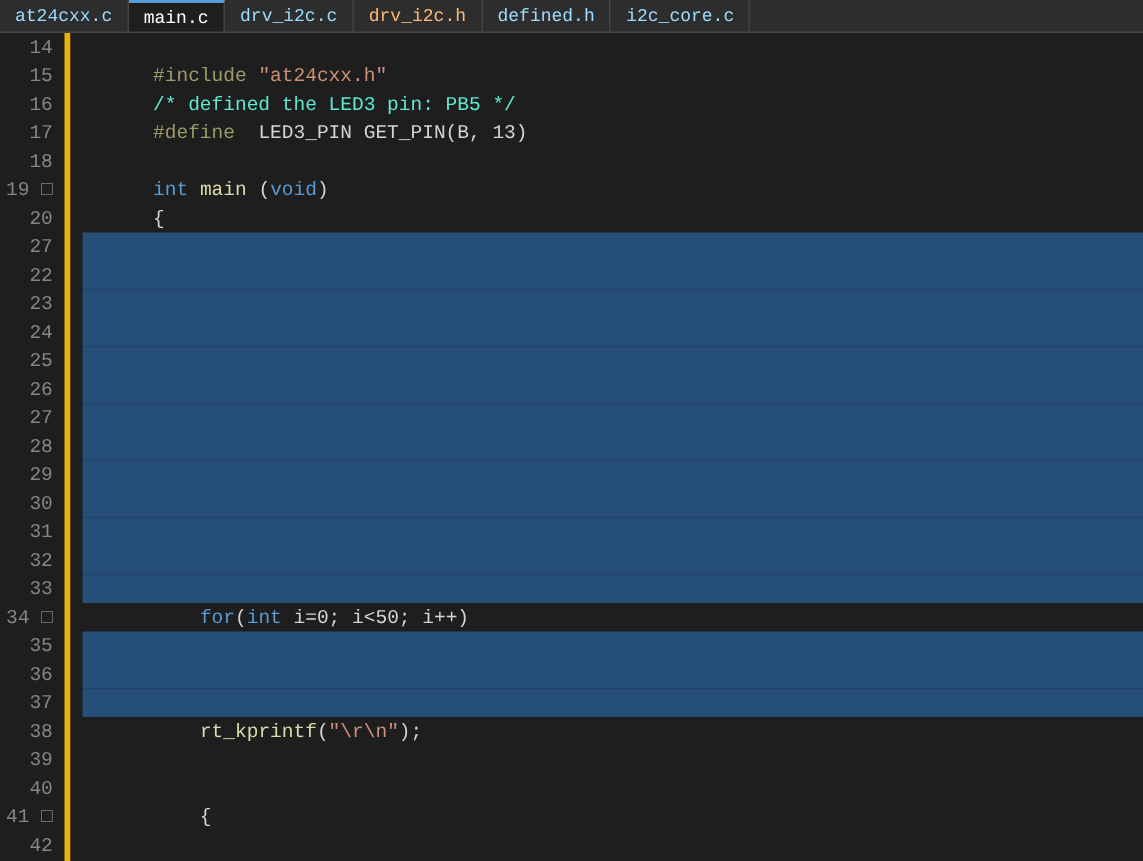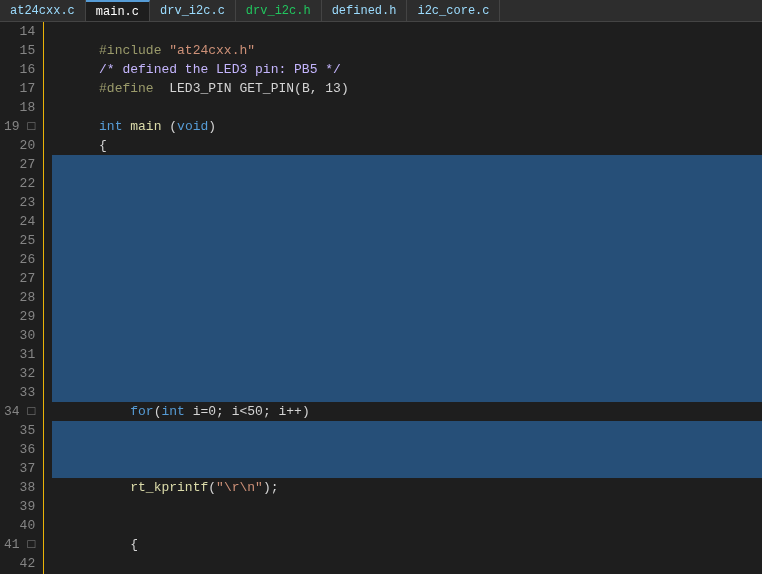--- a/index.html
+++ b/index.html
@@ -37,38 +37,38 @@
     .tab.active {
       background: #1e1e1e;
       color: #fff;
       border-top: 2px solid #569cd6;
     }
 
     .tab.at24cxx { color: #9cdcfe; }
     .tab.main-c { color: #fff; background: #1e1e1e; border-top: 2px solid #569cd6; }
     .tab.at24cxx-h { color: #9cdcfe; }
     .tab.drv-i2c-c { color: #9cdcfe; }
-    .tab.drv-i2c-h { color: #22c55e; }
+    .tab.drv-i2c-h { color: #fdba74; }
     .tab.rtconfig-h { color: #9cdcfe; }
     .tab.i2c-core-c { color: #9cdcfe; }
 
     .editor-area {
       display: flex;
       height: calc(574px - 22px);
       overflow: hidden;
     }
 
     .line-numbers {
       background: #1e1e1e;
       color: #858585;
       padding: 0 8px 0 4px;
       text-align: right;
       user-select: none;
       min-width: 32px;
-      border-right: 1px solid #eab308;
+      border-right: 4px solid #eab308;
       overflow: hidden;
     }
 
     .line-number {
       line-height: 19px;
       height: 19px;
       font-size: 13px;
     }
 
     .code-content {
@@ -89,21 +89,21 @@
 
     .code-line.selected {
       background: #264f78;
     }
 
     
     .kw { color: #569cd6; }
     .kw2 { color: #c586c0; }
     .type { color: #4ec9b0; }
     .str { color: #ce9178; }
-    .comment { color: #c4b5fd; }
+    .comment { color: #5eead4; }
     .fn { color: #dcdcaa; }
     .pp { color: #9b9b6b; }
     .plain { color: #d4d4d4; }
   </style>
 </head>
 <body>
 
 <div class="tab-bar">
   <div class="tab at24cxx">at24cxx.c</div>
   <div class="tab main-c active">main.c</div>

